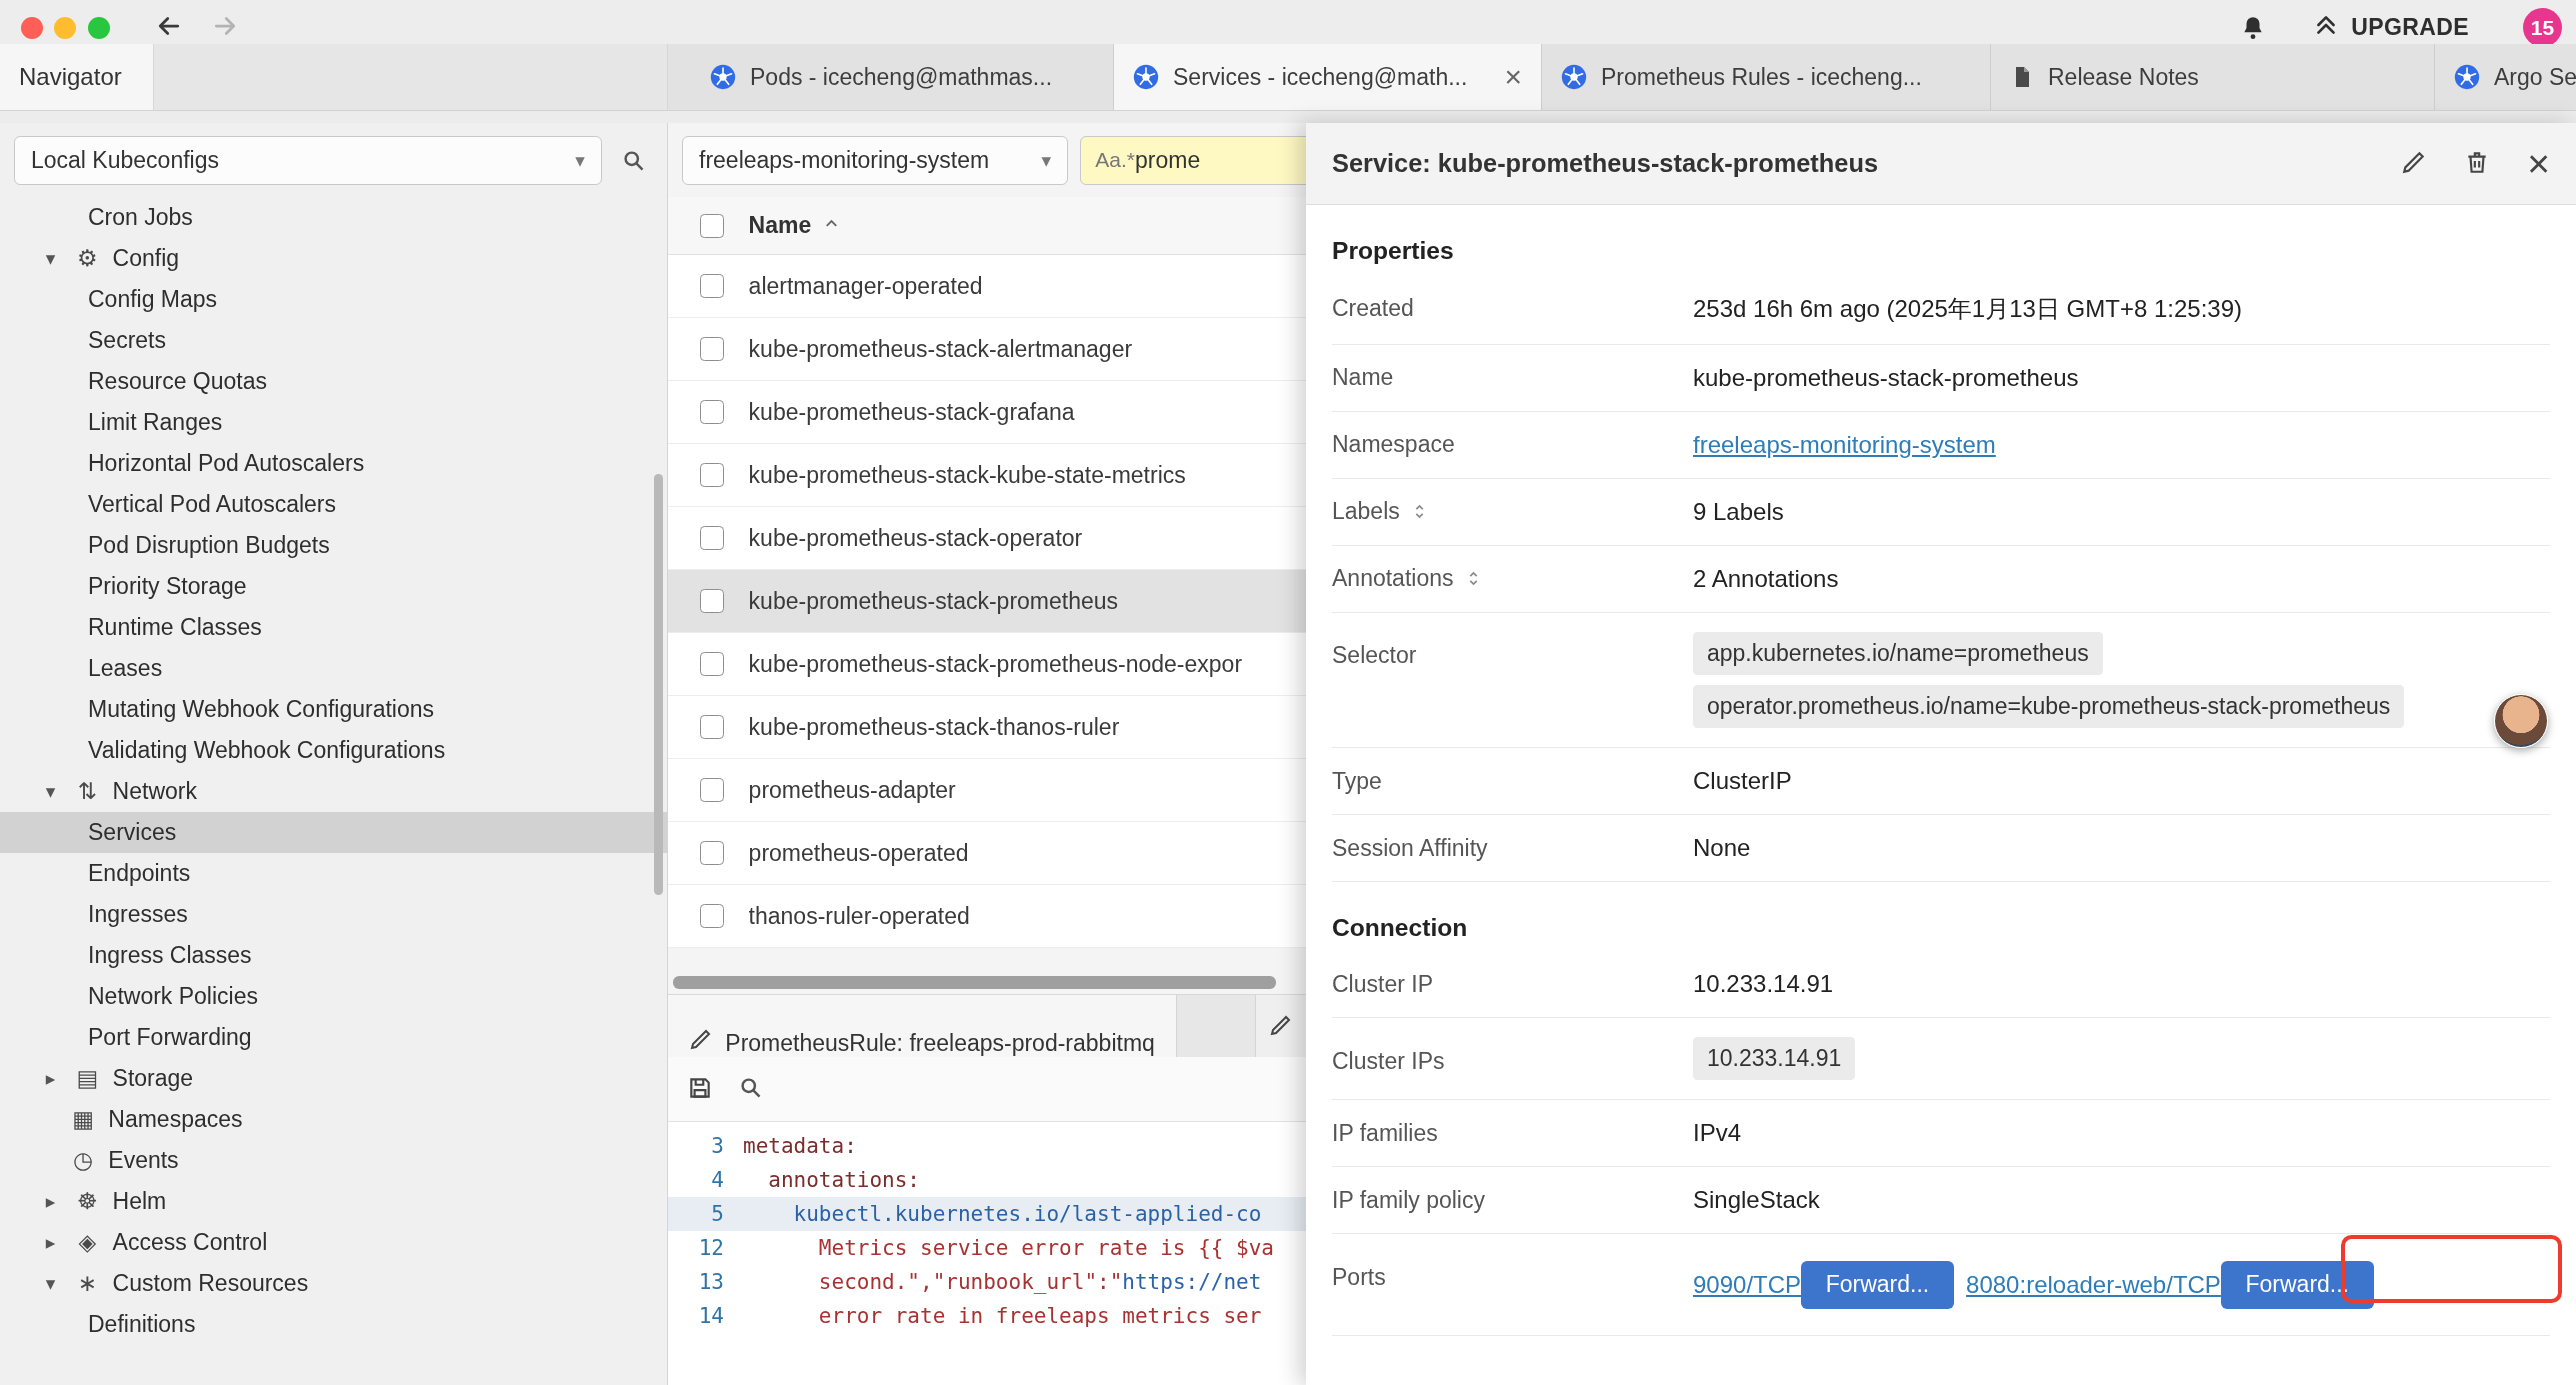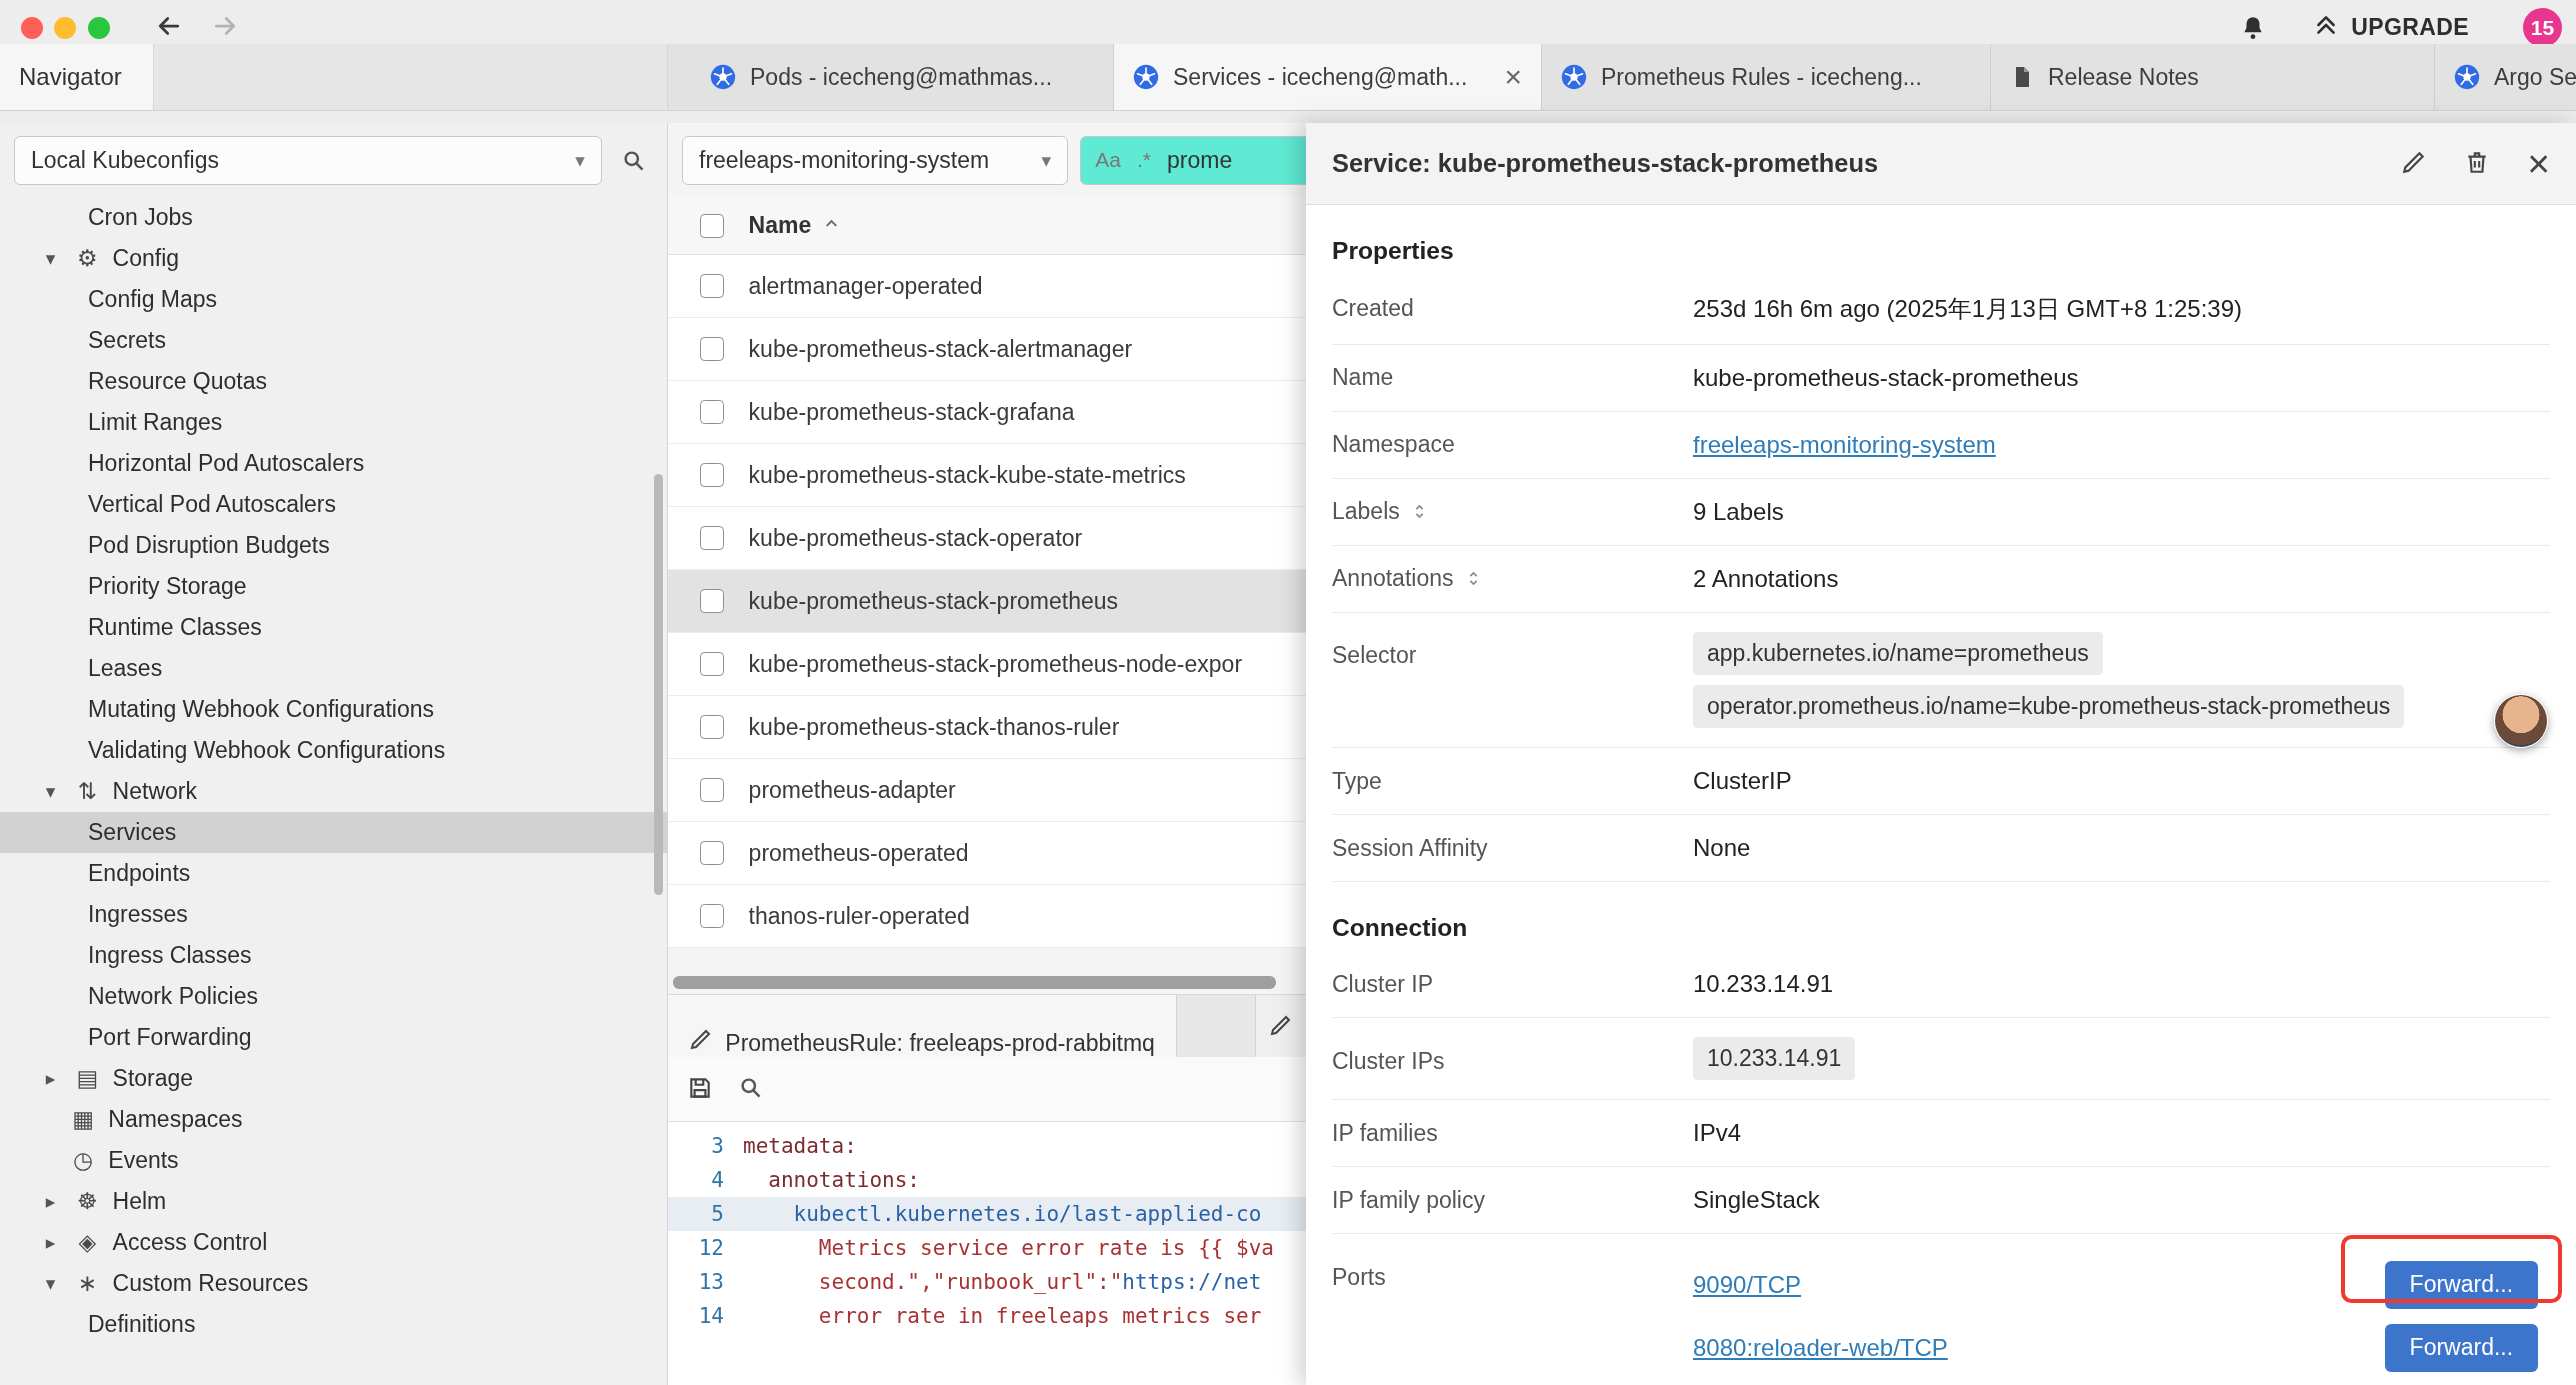--- a/index.html
+++ b/index.html
@@ -41,21 +41,21 @@
   .tree-row .ticon{width:26px;color:#4a4a4a;font-size:23px;text-align:center;flex-shrink:0}
   .tree-row.leaf{padding-left:88px}
   .tree-row.iconleaf{padding-left:70px;gap:12.3px}
   .tree-row.selected{background:#d2d2d2}
   .sidebar-scrollbar{position:absolute;right:4.4px;top:351px;width:8.8px;height:421px;background:#b9b9b9;border-radius:4.4px}
 
   
   .middle{position:absolute;top:123px;left:668px;width:638px;height:1263px;background:#f4f4f4;display:flex;flex-direction:column;overflow:hidden}
   .filter-row{display:flex;align-items:center;padding:12.3px 0 12.3px 14px;gap:12.3px;height:74px;flex-shrink:0}
   .ns-select{width:386px;height:49px;background:#fcfcfc;border:0.9px solid #c8c8c8;border-radius:6.1px;display:flex;align-items:center;padding:0 16px;font-size:23px;color:#333;flex-shrink:0}
-  .search-box{width:263px;height:49px;border:0.9px solid #c8c8c8;border-radius:6.1px;background:#5eead4;display:flex;align-items:center;gap:16px;padding:0 14px;flex-shrink:0}
+  .search-box{width:263px;height:49px;border:0.9px solid #c8c8c8;border-radius:6.1px;background:#fef9c3;display:flex;align-items:center;gap:0;padding:0 14px;flex-shrink:0}
   .search-toggle{font-size:21px;color:#777}
   .search-query{font-size:23px;color:#333}
   .table-header{height:58px;display:flex;align-items:center;background:#f7f7f7;border-bottom:0.9px solid #e0e0e0;flex-shrink:0}
   .checkbox{width:24px;height:24px;border:1.8px solid #8f8f8f;border-radius:4.4px;margin-left:32px;flex-shrink:0;background:#fff}
   .th-label{margin-left:24.6px;font-size:23px;font-weight:700;color:#333;display:flex;align-items:center;gap:10.5px}
   #table-rows{flex-shrink:0}
   .trow{height:63px;display:flex;align-items:center;border-bottom:0.9px solid #ededed;background:#fff}
   .trow.selected{background:#e2e2e2}
   .rlabel{margin-left:24.6px;font-size:23px;color:#3a3a3a;white-space:nowrap;overflow:hidden}
   .mid-spacer{height:23px;flex-shrink:0}
@@ -80,21 +80,21 @@
   .drawer-body{padding:0 26px}
   .section-heading{font-size:24.6px;font-weight:700;color:#222;margin:32px 0 8.8px}
   .drow{display:flex;align-items:center;padding:19px 0;border-bottom:0.9px solid #e9e9e9}
   .drow.tall{align-items:flex-start}
   .drow.tall .dlabel{padding-top:10.5px}
   .dlabel{width:361px;flex-shrink:0;font-size:23px;color:#555;display:flex;align-items:center;gap:10.5px}
   .dvalue{font-size:24px;color:#222}
   .dvalue.link{color:#2e7cb8;text-decoration:underline}
   .badges{display:flex;flex-direction:column;gap:10.5px;align-items:flex-start}
   .badge{display:inline-block;background:#ebebeb;border-radius:4.4px;padding:8px 14px;font-size:23px;color:#333}
-  .ports{flex:1;display:flex;flex-direction:column}
+  .ports{flex:1;display:flex;flex-direction:row}
   .port-line{display:flex;align-items:center;height:63px}
   .port-link{font-size:24px;color:#2e7cb8;text-decoration:underline}
   .fwd-btn{margin-left:auto;margin-right:12.3px;background:#3d74cc;color:#fff;font-size:23px;padding:10.5px 24.6px;border-radius:6.1px;border:none;font-family:"Liberation Sans",sans-serif}
   .annotation-rect{position:absolute;right:14px;top:1112px;width:221px;height:68px;border:4.4px solid #ee3b2e;border-radius:10.5px;z-index:30;pointer-events:none}
 
   .avatar{position:absolute;left:2494px;top:694px;width:54px;height:54px;border-radius:50%;z-index:40;box-shadow:0 2.6px 8.8px rgba(0,0,0,.35);border:1.8px solid #fff;background:radial-gradient(circle at 50% 38%,#e8b48e 0 44%,#6b4a3a 45% 72%,#394758 73% 100%)}
   .sort-icon{display:flex;align-items:center}
 </style>
 </head>
 <body>

